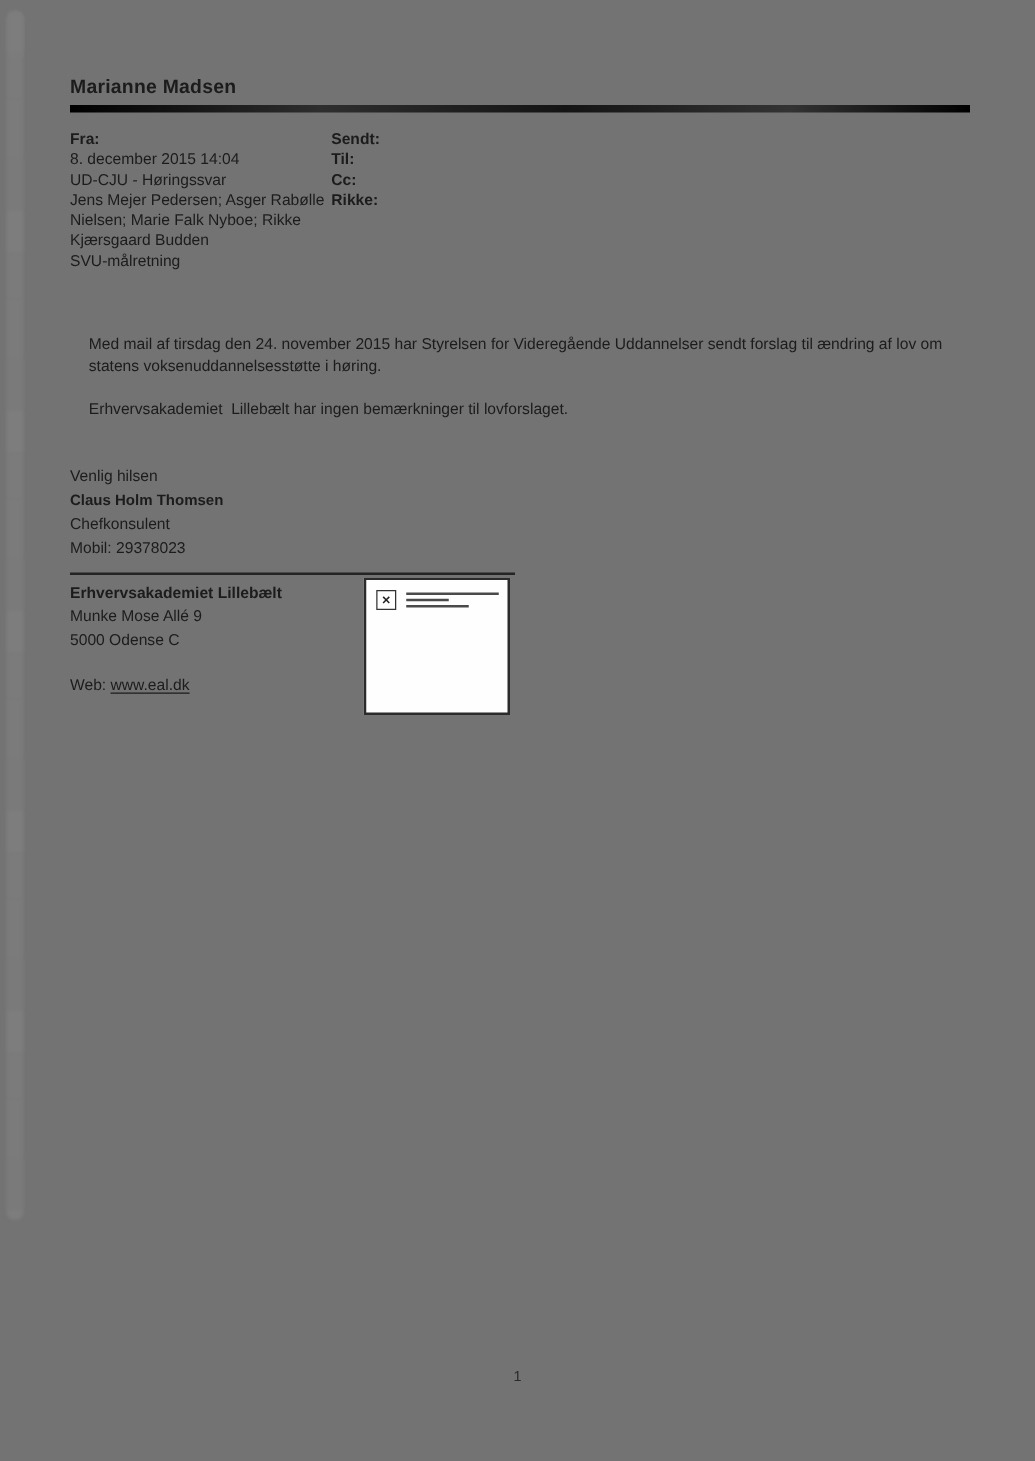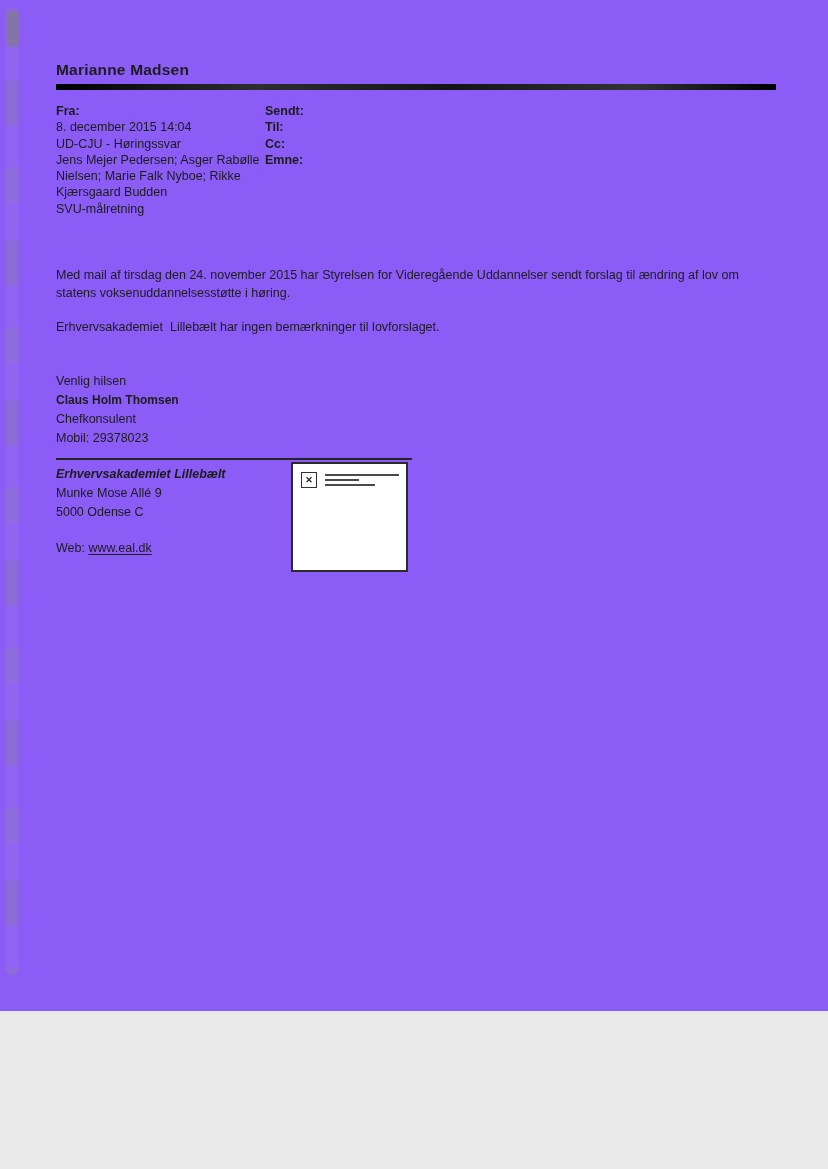--- a/index.html
+++ b/index.html
@@ -1,19 +1,19 @@
 <!DOCTYPE html>
 <html><head>
 <meta charset="utf-8">
 <style>
   html,body{margin:0;padding:0;background:#e9e9e9;}
   .page{
     position:relative;
-    width:828px;height:1011px;
-    background:#8b5cf6;
+    width:828px;height:1169px;
+    background:#737373;
     overflow:hidden;
     font-family:"Liberation Sans", sans-serif;
     color:#1c1c1c;
   }
   
   .edge-streak{
     position:absolute;left:5px;top:8px;width:14px;height:968px;
     background:repeating-linear-gradient(180deg,
       rgba(150,150,150,.28) 0 34px,
       rgba(190,190,190,.10) 34px 72px,
@@ -33,32 +33,32 @@
     font-size:15.5px;font-weight:bold;letter-spacing:.2px;
     margin:0 0 4px 0;line-height:20px;
   }
   .rule-thick{
     height:6px;margin:0 0 13px 0;
     background:linear-gradient(90deg,#000 0%,#2e2e2e 28%,#141414 55%,#333 80%,#000 100%);
   }
   .hdr-grid{display:grid;grid-template-columns:209px 1fr;}
   .hdr-label{font-weight:bold;}
   .hdr-value{white-space:pre-wrap;}
-  .body-p{margin:0;white-space:pre-wrap;line-height:17.5px;}
+  .body-p{margin:15px;white-space:pre-wrap;line-height:17.5px;}
   .body-p1{margin-top:50px;}
   .body-p2{margin-top:17px;}
   .sig{margin-top:35px;line-height:18.5px;}
   .sig-name{font-weight:bold;font-size:12px;line-height:20px;}
   .doc-link{color:#1c1c1c;text-decoration:underline;text-underline-offset:2px;cursor:pointer;}
   .rule-thin{
     margin-top:11px;width:356px;height:0;
     border-top:2.5px solid #242424;
   }
   .lower{position:relative;margin-top:5px;line-height:18.8px;}
-  .org-name{font-weight:bold;font-style:italic;}
+  .org-name{font-weight:bold;}
   .org-gap{height:18px;}
   .imgbox{
     position:absolute;left:235px;top:-3px;width:117px;height:110px;
     border:2px solid #2b2b2b;background:#fffefe;box-sizing:border-box;
   }
   .xbox{
     position:absolute;left:8px;top:8px;width:16px;height:16px;
     border:1.5px solid #333;box-sizing:border-box;
     display:flex;align-items:center;justify-content:center;
     font-size:9px;font-weight:bold;color:#222;line-height:1;
@@ -87,21 +87,21 @@
     <div class="rule-thick"></div>
 
     <div class="hdr-grid">
       <div class="hdr-label">Fra:</div>
       <div class="hdr-label">Sendt:</div>
       <div class="hdr-value">8. december 2015 14:04</div>
       <div class="hdr-label">Til:</div>
       <div class="hdr-value">UD-CJU - Høringssvar</div>
       <div class="hdr-label">Cc:</div>
       <div class="hdr-value">Jens Mejer Pedersen; Asger Rabølle Nielsen; Marie Falk Nyboe; Rikke Kjærsgaard Budden</div>
-      <div class="hdr-label">Emne:</div>
+      <div class="hdr-label">Rikke:</div>
       <div class="hdr-value">SVU-målretning</div>
     </div>
 
     <p class="body-p body-p1">Med mail af tirsdag den 24. november 2015 har Styrelsen for Videregående Uddannelser sendt forslag til ændring af lov om statens voksenuddannelsesstøtte i høring.</p>
     <p class="body-p body-p2">Erhvervsakademiet  Lillebælt har ingen bemærkninger til lovforslaget.</p>
 
     <div class="sig">
       <div>Venlig hilsen</div>
       <div class="sig-name">Claus Holm Thomsen</div>
       <div>Chefkonsulent</div>

